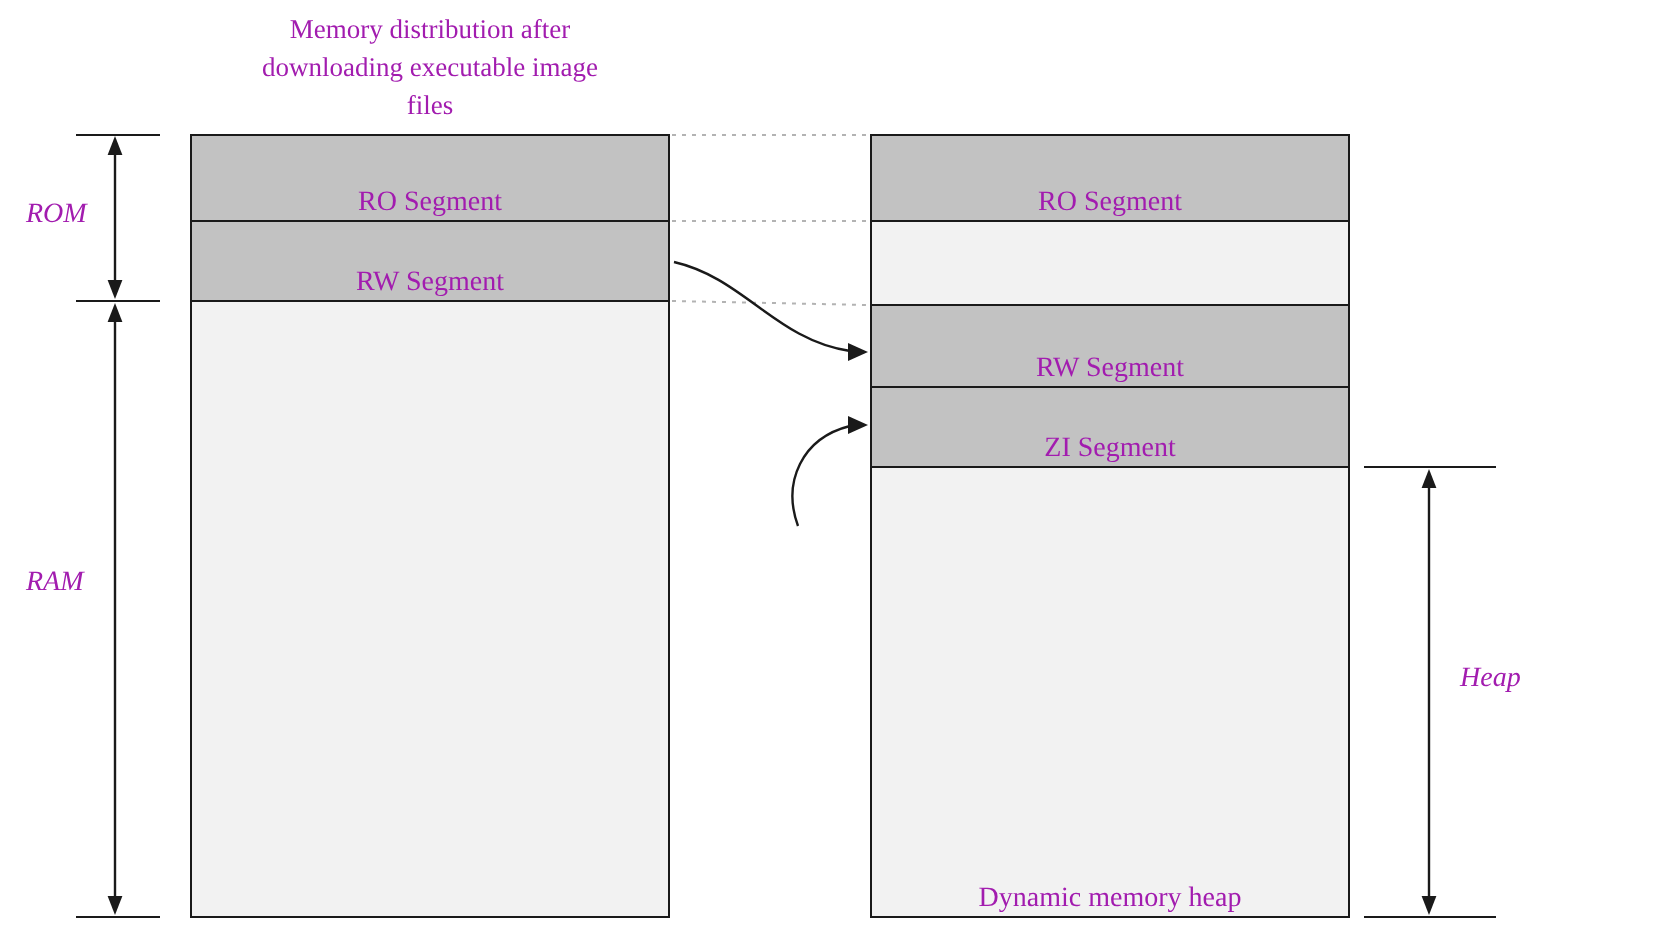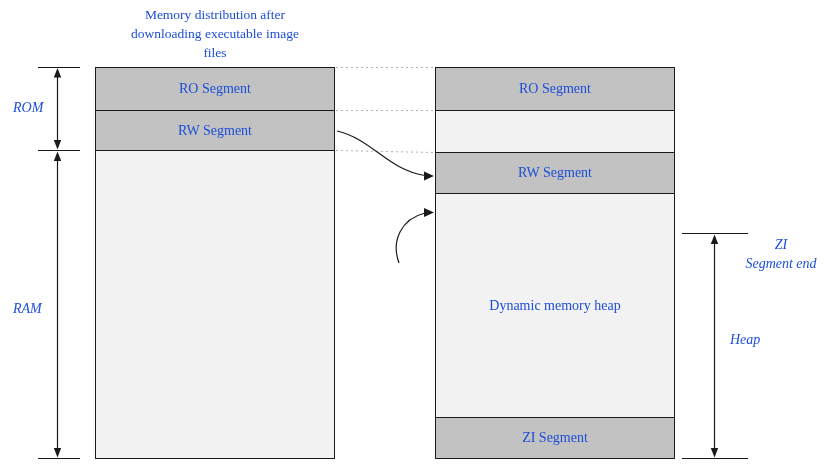--- a/index.html
+++ b/index.html
@@ -1,41 +1,41 @@
 <!DOCTYPE html>
 <html><head>
 <meta charset="utf-8">
 <style>
   html,body{margin:0;padding:0;background:#ffffff;}
   #canvas{
     position:relative;
     width:829px;height:464px;
     background:#ffffff;
     font-family:"Liberation Serif", serif;
-    color:#1d4ed8;
+    color:#a21caf;
     overflow:hidden;
   }
   .col-title{
     position:absolute;
     text-align:center;
     font-size:13.5px;
     line-height:1.4;
   }
   .mem-col{
     position:absolute;
     top:67px;
     width:240px;height:392px;
     border:1px solid #1a1a1a;
     box-sizing:border-box;
     display:flex;flex-direction:column;
     background:#f2f2f2;
   }
   .seg{
     box-sizing:border-box;
-    display:flex;align-items:center;justify-content:center;
+    display:flex;align-items:flex-end;justify-content:center;
     font-size:14px;
     border-bottom:1px solid #1a1a1a;
   }
   .seg:last-child{border-bottom:none;}
   .seg.gray{background:#c2c2c2;}
   .seg.light{background:#f2f2f2;}
   .side-label{
     position:absolute;
     font-size:14px;
     line-height:1.35;
@@ -69,32 +69,30 @@
   <div class="mem-col" style="left:435px;">
     <div class="seg gray" style="flex:0 0 43px;">
       <span>RO Segment</span>
     </div>
     <div class="seg light" style="flex:0 0 42px;">
       <span></span>
     </div>
     <div class="seg gray" style="flex:0 0 41px;">
       <span>RW Segment</span>
     </div>
+    <div class="seg gray" style="flex:0 0 40px;">
+      <span>ZI Segment</span>
+    </div>
     <div class="seg light" style="flex:1 1 auto;">
       <span>Dynamic memory heap</span>
-    </div>
-    <div class="seg gray" style="flex:0 0 40px;">
-      <span>ZI Segment</span>
     </div>
   </div>
 
   <div class="side-label" style="left:13px;top:99px;">ROM</div>
-  <div class="side-label" style="left:13px;top:300px;">RAM</div>
-  <div class="side-label pre" style="left:738px;top:236px;width:86px;">ZI
-Segment end</div>
+  <div class="side-label" style="left:13px;top:283px;">RAM</div>
   <div class="side-label" style="left:730px;top:331px;text-align:right;">Heap</div>
 
   <svg id="overlay" viewBox="0 0 829 464" xmlns="http://www.w3.org/2000/svg">
 
     <g stroke="#1a1a1a" stroke-width="1">
       <line x1="38" y1="67.5" x2="80" y2="67.5"></line>
       <line x1="38" y1="150.5" x2="80" y2="150.5"></line>
       <line x1="38" y1="458.5" x2="80" y2="458.5"></line>
     </g>
 

